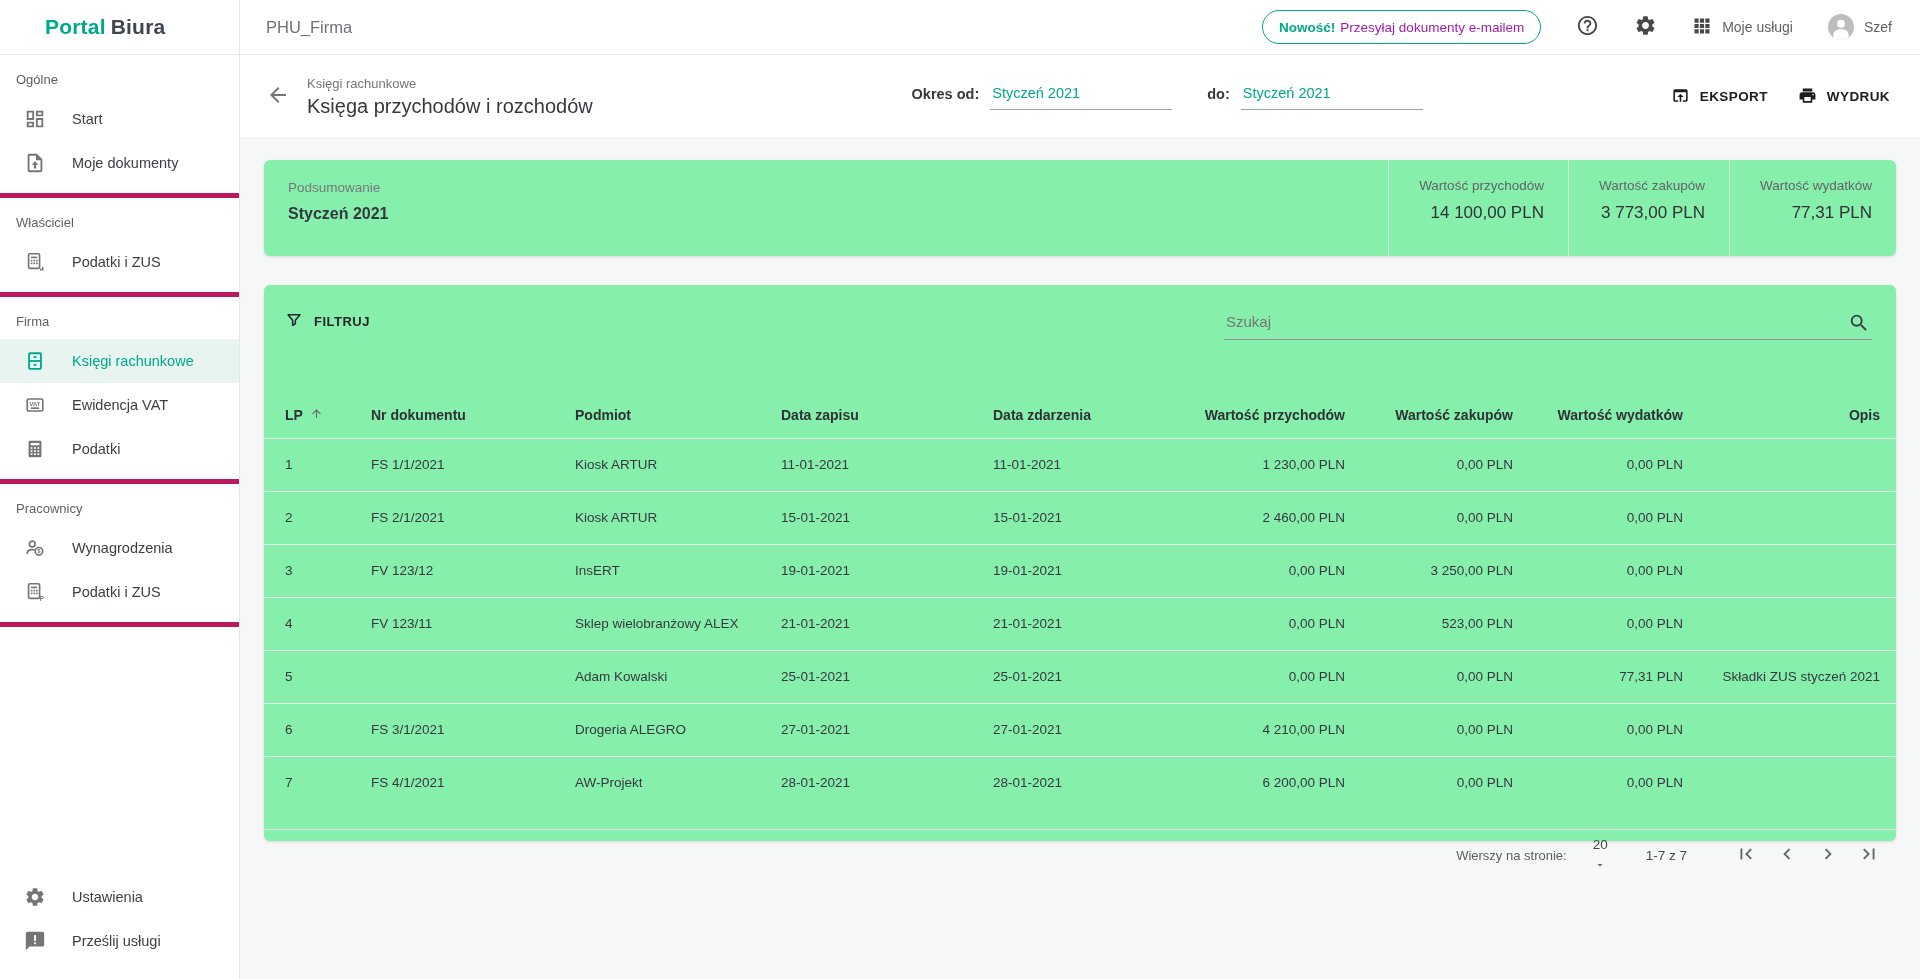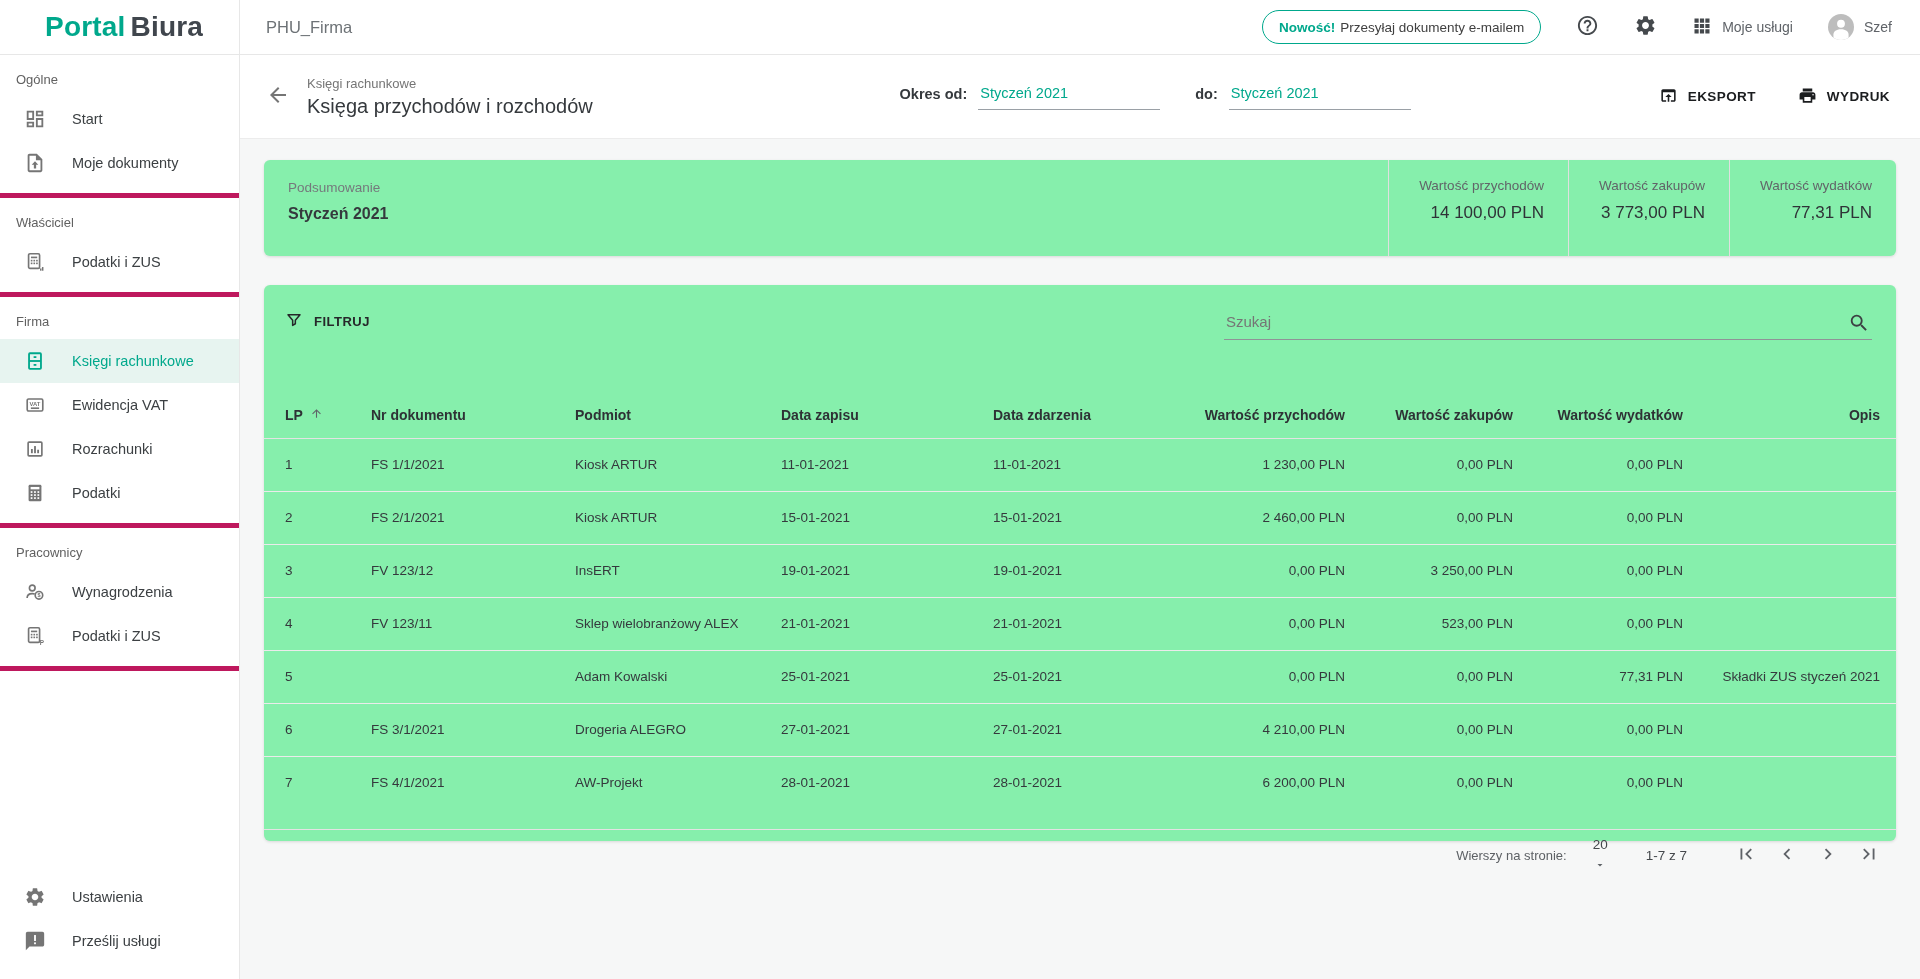--- a/index.html
+++ b/index.html
@@ -2,28 +2,28 @@
 <html><head>
 <meta charset="utf-8">
 <style>
   * { margin:0; padding:0; box-sizing:border-box; }
   html,body { width:1920px; height:979px; overflow:hidden; background:#f6f7f7;
     font-family:"Liberation Sans","DejaVu Sans",sans-serif; color:#3c4043; }
 
   
   .topbar { height:55px; background:#fff; border-bottom:1px solid #e7e7e7; display:flex; align-items:center; }
   .logo-area { width:240px; height:100%; flex:none; display:flex; align-items:center; padding-left:45px; border-right:1px solid #e7e7e7; }
-  .logo { font-size:28px; font-weight:700; letter-spacing:.2px; white-space:nowrap; }
+  .logo { font-size:21px; font-weight:700; letter-spacing:.2px; white-space:nowrap; }
   .logo-p1 { color:#00a88c; }
   .logo-p2 { color:#40464d; margin-left:5px; }
   .company { margin-left:26px; font-size:16.5px; color:#6d7276; font-weight:500; }
   .topbar-right { margin-left:auto; display:flex; align-items:center; gap:35px; padding-right:28px; }
   .promo-pill { display:flex; align-items:center; gap:5px; border:1.5px solid #00a88c; border-radius:18px; height:34px; padding:0 16px; font-size:13.5px; cursor:pointer; background:#fff; }
   .promo-highlight { color:#00a88c; font-weight:700; }
-  .promo-text { color:#404040; font-weight:500; }
+  .promo-text { color:#a21caf; font-weight:500; }
   .icon-btn { background:none; border:none; cursor:pointer; display:flex; align-items:center; padding:0; }
   .tb-group { display:flex; align-items:center; gap:10px; font-size:14px; color:#5f6368; cursor:pointer; }
   .avatar { width:26px; height:26px; border-radius:50%; background:#bdbdbd; overflow:hidden; display:flex; align-items:center; justify-content:center; }
 
   
   .shell { display:flex; height:924px; }
 
   
   .sidebar { width:240px; flex:none; background:#fff; border-right:1px solid #e7e7e7; display:flex; flex-direction:column; }
   .nav-section { border-bottom:5px solid #be185d; padding-bottom:8px; }
@@ -39,21 +39,21 @@
   .main { flex:1; display:flex; flex-direction:column; min-width:0; }
   .page-header { height:84px; background:#fff; display:flex; align-items:center; padding:0 30px 0 26px; border-bottom:1px solid #ececec; flex:none; }
   .back-btn { background:none; border:none; cursor:pointer; margin-right:17px; display:flex; }
   .title-block { display:flex; flex-direction:column; gap:4px; }
   .breadcrumb { font-size:13px; color:#757575; }
   .page-title { font-size:20px; font-weight:500; color:#35393d; }
   .period-group { margin-left:auto; display:flex; align-items:flex-start; gap:11px; }
   .period-label { font-weight:700; font-size:14.5px; color:#35393d; padding-top:2px; }
   .period-label.second { margin-left:24px; }
   .period-value { width:182px; color:#00a88c; font-size:14.5px; font-weight:500; border-bottom:1px solid #9aa0a6; padding:1px 2px 8px; cursor:pointer; }
-  .header-actions { display:flex; gap:42px; margin-left:248px; }
+  .header-actions { display:flex; gap:30px; margin-left:248px; }
   .action-btn { display:flex; align-items:center; gap:10px; font-size:13.5px; font-weight:700; color:#1b1d1f; letter-spacing:.4px; background:none; border:none; cursor:pointer; }
 
   .content { flex:1; background:#f6f7f7; padding:21px 24px 0; }
 
   
   .card { background:#86efac; border-radius:6px; box-shadow:0 1px 3px rgba(0,0,0,.12); }
   .summary-card { height:96px; display:flex; align-items:stretch; margin-bottom:29px; }
   .summary-left { padding:20px 24px; display:flex; flex-direction:column; gap:10px; flex:1; }
   .summary-label { font-size:13.5px; color:#75797c; }
   .summary-period { font-size:16px; font-weight:700; color:#35393d; }
@@ -194,33 +194,20 @@
       </div>
       <div class="nav-item">
         <span class="nav-icon">
             <svg width="22" height="22" viewBox="0 0 24 24" fill="none" stroke="#757575" stroke-width="1.8">
               <rect x="3.5" y="5.5" width="17" height="13" rx="1.5"></rect>
               <line x1="7.5" y1="15.5" x2="16.5" y2="15.5"></line>
               <text x="12" y="12.6" text-anchor="middle" font-size="6.4" font-weight="bold" fill="#757575" stroke="none" font-family="Liberation Sans, sans-serif">VAT</text>
             </svg>
           </span>
         <span class="nav-label">Ewidencja VAT</span>
-      </div>
-      <div class="nav-item">
-        <span class="nav-icon">
-            <svg width="22" height="22" viewBox="0 0 24 24" fill="none" stroke="#757575" stroke-width="1.8">
-              <rect x="4.5" y="4.5" width="15" height="15" rx="1"></rect>
-              <g fill="#757575" stroke="none">
-                <rect x="7.6" y="12" width="2" height="4.6"></rect>
-                <rect x="11" y="8.8" width="2" height="7.8"></rect>
-                <rect x="14.4" y="12.8" width="2" height="3.8"></rect>
-              </g>
-            </svg>
-          </span>
-        <span class="nav-label">Rozrachunki</span>
       </div>
       <div class="nav-item">
         <span class="nav-icon">
             <svg width="22" height="22" viewBox="0 0 24 24">
               <rect x="5" y="3" width="14" height="18" rx="1.5" fill="#757575"></rect>
               <rect x="7.2" y="5.4" width="9.6" height="2.6" fill="#fff"></rect>
               <g fill="#fff">
                 <rect x="7.3" y="10" width="1.9" height="1.9"></rect>
                 <rect x="11" y="10" width="1.9" height="1.9"></rect>
                 <rect x="14.7" y="10" width="1.9" height="1.9"></rect>

